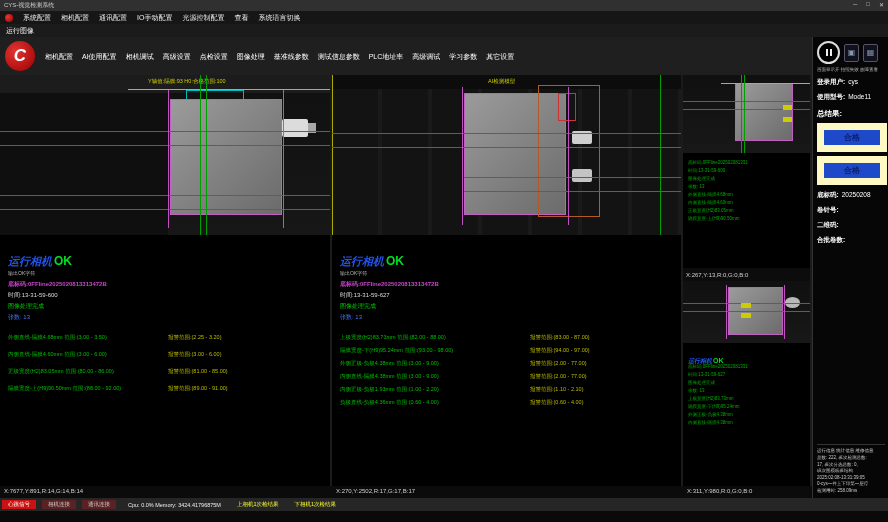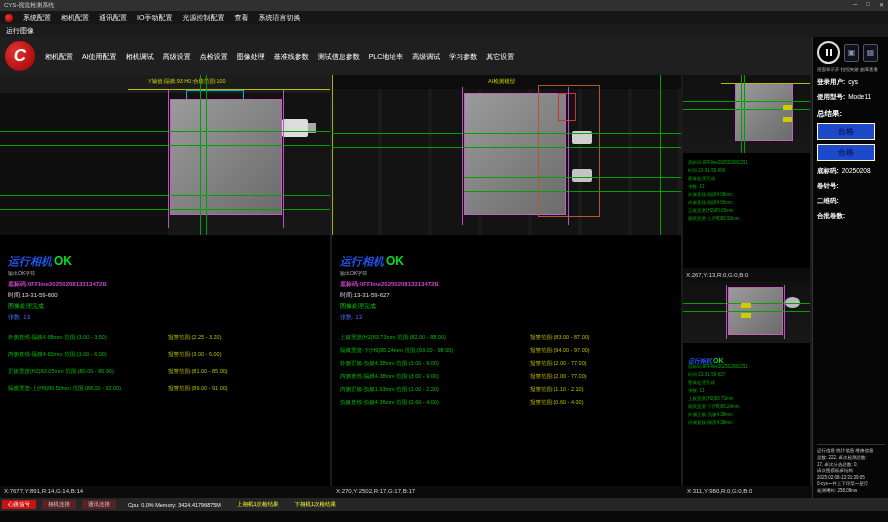--- a/index.html
+++ b/index.html
@@ -86,21 +86,21 @@
   .pause-btn{width:19px;height:19px;border-radius:50%;background:#000;border:2px solid #ddd;
              display:flex;align-items:center;justify-content:center;gap:2px;}
   .pause-bar{width:2px;height:7px;background:#eee;}
   .small-btn{width:13px;height:16px;background:#10101e;border:1px solid #556;color:#89a;
              font-size:8px;display:flex;align-items:center;justify-content:center;border-radius:2px;}
   .panel-note{font-size:4.5px;color:#bbb;margin-top:3px;white-space:nowrap;}
   .panel-row{font-size:6.5px;color:#fff;font-weight:bold;margin-top:6px;display:flex;gap:3px;white-space:nowrap;}
   .panel-value{font-weight:normal;color:#fff;}
   .result-label{font-size:7.5px;font-weight:bold;color:#fff;margin-top:7px;}
   .result-boxes{margin-top:3px;}
-  .result-box{width:56px;height:15px;background:#1e49c8;border:1px solid #fef9c3;color:#0b2070;
+  .result-box{width:56px;height:15px;background:#1e49c8;border:7px solid #fef9c3;color:#0b2070;
               font-size:8px;font-weight:bold;display:flex;align-items:center;justify-content:center;margin-top:4px;}
   .stats{position:absolute;left:4px;right:3px;bottom:4px;border-top:1px solid #333;padding-top:3px;}
   .stats-header{font-size:4.5px;color:#ddd;margin-bottom:2px;white-space:nowrap;}
   .stats-line{font-size:4.5px;color:#ccc;line-height:6.5px;white-space:nowrap;}
 
   
   .bottombar{position:absolute;left:0;top:498px;width:888px;height:13px;background:#262626;
              display:flex;align-items:center;gap:6px;padding-left:2px;box-sizing:border-box;}
   .hb{background:#cc1111;color:#fff;font-size:5.5px;padding:1px 6px;}
   .conn{background:#5a2222;color:#ccc;font-size:5.5px;padding:1px 6px;}

